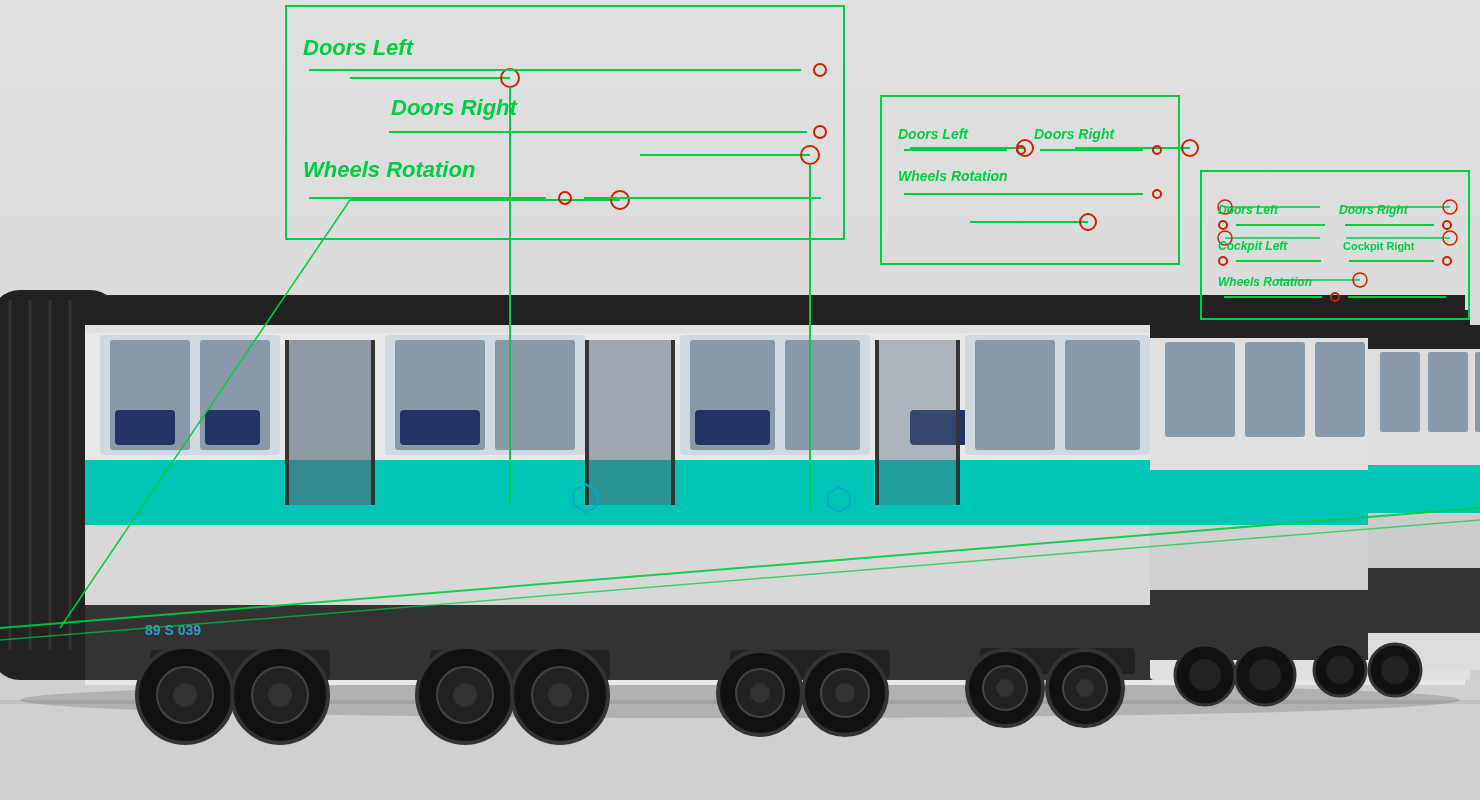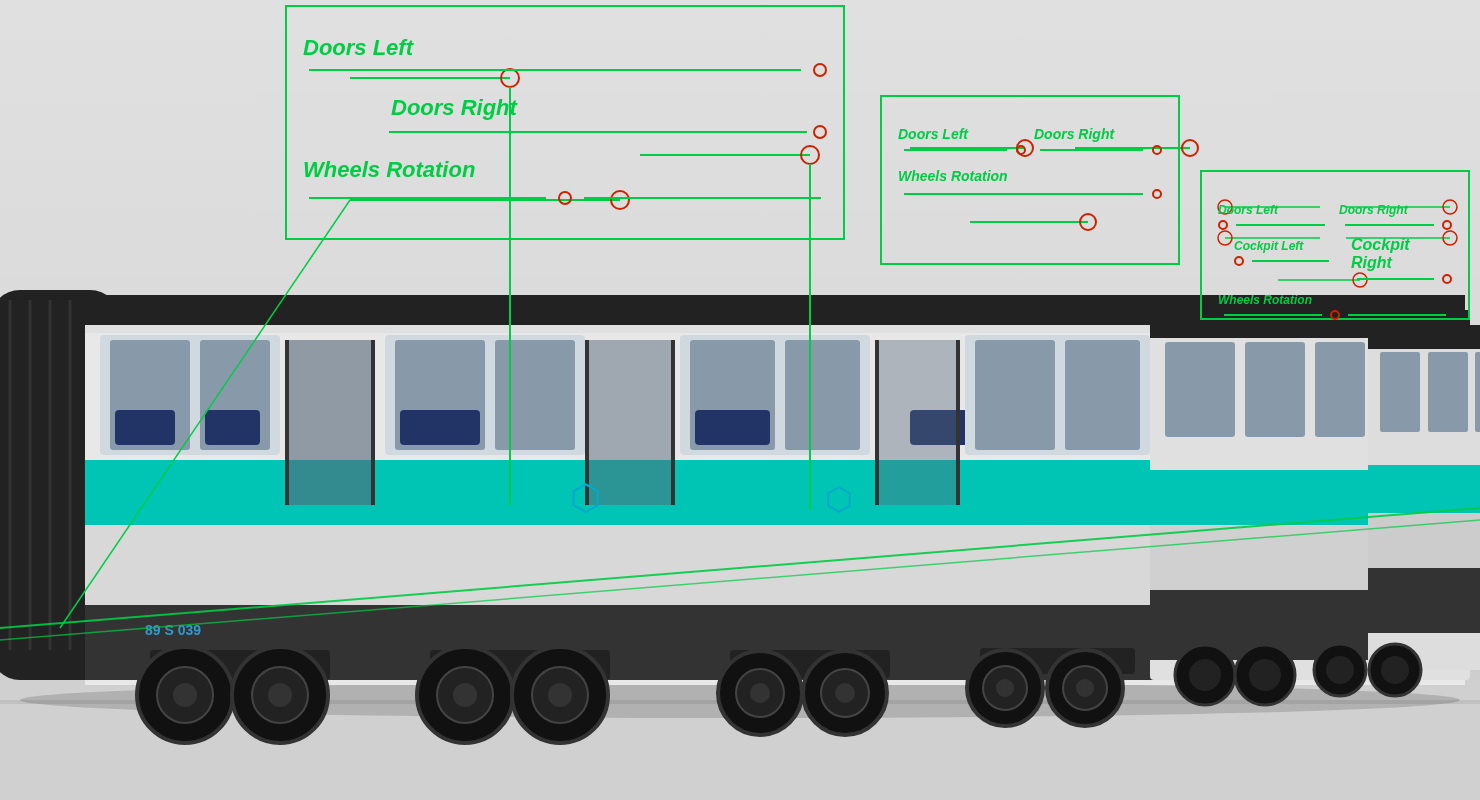--- a/index.html
+++ b/index.html
@@ -344,30 +344,30 @@
       </div>
       <div>
         <span style="color:#00cc44; font-size:12px; font-weight:bold; font-style:italic;">Doors Right</span>
         <div style="display:flex; align-items:center; gap:2px; margin-top:2px;">
           <div class="legend-line" style="width:45px;"></div>
           <div class="legend-circle-small"></div>
         </div>
       </div>
     </div>
     
-    <div style="display:grid; grid-template-columns:1fr 1fr; gap:2px 16px; margin-bottom:6px;margin-left:16px;">
+    <div style="display:grid; grid-template-columns:1fr 1fr; gap:2px 16px; margin-bottom:6px;">
       <div>
         <span style="color:#00cc44; font-size:12px; font-weight:bold; font-style:italic;">Cockpit Left</span>
         <div style="display:flex; align-items:center; gap:2px; margin-top:2px;">
           <div class="legend-circle-small"></div>
           <div class="legend-line" style="width:45px;"></div>
         </div>
       </div>
       <div>
-        <span style="color:#00cc44; font-size:16px; font-weight:bold; font-style:italic;text-align:right;">Cockpit Right</span>
+        <span style="color:#00cc44; font-size:11px; font-weight:bold; text-align:right;">Cockpit Right</span>
         <div style="display:flex; align-items:center; gap:2px; margin-top:2px;">
           <div class="legend-line" style="width:45px;"></div>
           <div class="legend-circle-small"></div>
         </div>
       </div>
     </div>
     
     <span style="color:#00cc44; font-size:12px; font-weight:bold; font-style:italic;">Wheels Rotation</span>
     <div style="display:flex; align-items:center; gap:2px; margin-top:2px;">
       <div class="legend-line" style="width:40px;"></div>

